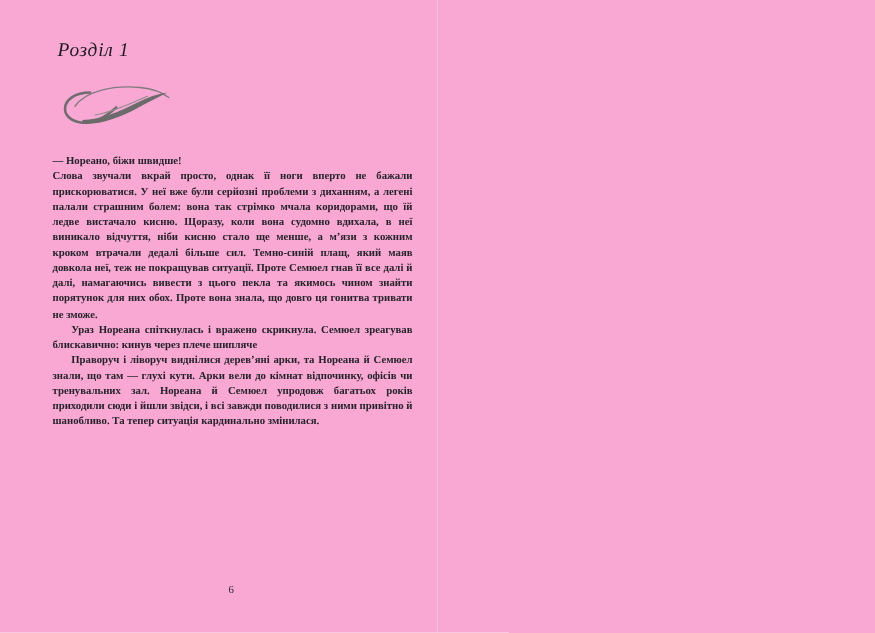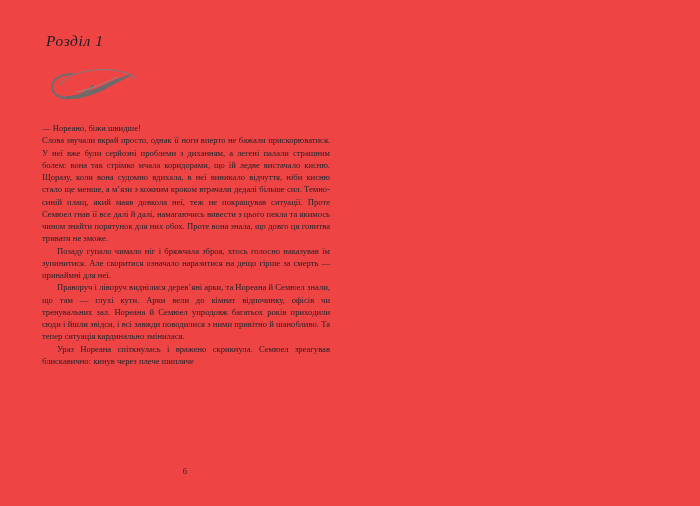--- a/index.html
+++ b/index.html
@@ -17,40 +17,41 @@
   .spread {
     position: relative;
     width: 700px;
     height: 506px;
     background: #fefefe;
   }
   .page {
     position: absolute;
     top: 0;
     height: 506px;
-    background: #ef4444;
+    background: #f9a8d4;
   }
   .page-left  { left: 0;   width: 350px; }
   .page-right { left: 350px; width: 350px; }
 
   .textblock {
     position: absolute;
     font-size: 8.6px;
     line-height: 12.25px;
     text-align: justify;
     text-justify: inter-word;
     color: #24242a;
     -webkit-font-smoothing: antialiased;
   }
   .textblock.left  { left: 42px;  top: 122px; width: 288px; }
 
   .para {
     margin: 0;
     text-indent: 15px;
     hyphens: manual;
+    font-weight: bold;
   }
   .para.no-indent { text-indent: 0; }
 
   
   .chapter-head {
     position: absolute;
     left: 46px;
     top: 32px;
     font-size: 15.5px;
     font-style: italic;
@@ -98,23 +99,22 @@
         <path d="M20 30 C34 30, 50 23, 64 16 C72 12, 80 9, 88 8
                  C80 12, 72 16, 63 21 C50 28, 34 34, 20 33 Z" fill="#6b6b6b"></path>
 
         <path d="M30 26 C44 24, 58 17, 72 11" fill="none" stroke="#8d8d8d" stroke-width="0.9" stroke-linecap="round"></path>
       </svg>
     </div>
 
     <div class="textblock left">
       <p class="para no-indent">— Нореано, біжи швидше!</p>
       <p class="para no-indent">Слова звучали вкрай просто, однак її ноги вперто не бажали прискорюватися. У неї вже були серйозні проблеми з диханням, а легені палали страшним болем: вона так стрімко мчала коридорами, що їй ледве вистачало кисню. Щоразу, коли вона судомно вдихала, в неї виникало відчуття, ніби кисню стало ще менше, а м’язи з кожним кроком втрачали дедалі більше сил. Темно-синій плащ, який маяв довкола неї, теж не покращував ситуації. Проте Семюел гнав її все далі й далі, намагаючись вивести з цього пекла та якимось чином знайти порятунок для них обох. Проте вона знала, що довго ця гонитва тривати не зможе.</p>
-      <p class="para">Позаду гупало чимало ніг і бряжчала зброя, хтось голосно наказував їм зупинитися. Але скоритися означало наразитися на дещо гірше за смерть — принаймні для неї.</p>
+      <p class="para">Ураз Нореана спіткнулась і вражено скрикнула. Семюел зреагував блискавично: кинув через плече шипляче</p>
       <p class="para">Праворуч і ліворуч виднілися дерев’яні арки, та Нореана й Семюел знали, що там — глухі кути. Арки вели до кімнат відпочинку, офісів чи тренувальних зал. Нореана й Семюел упродовж багатьох років приходили сюди і йшли звідси, і всі завжди поводилися з ними привітно й шанобливо. Та тепер ситуація кардинально змінилася.</p>
-      <p class="para">Ураз Нореана спіткнулась і вражено скрикнула. Семюел зреагував блискавично: кинув через плече шипляче</p>
     </div>
 
     <div class="folio folio-left">6</div>
   </div>
 
   <div class="page page-right">
 
     
 
     

